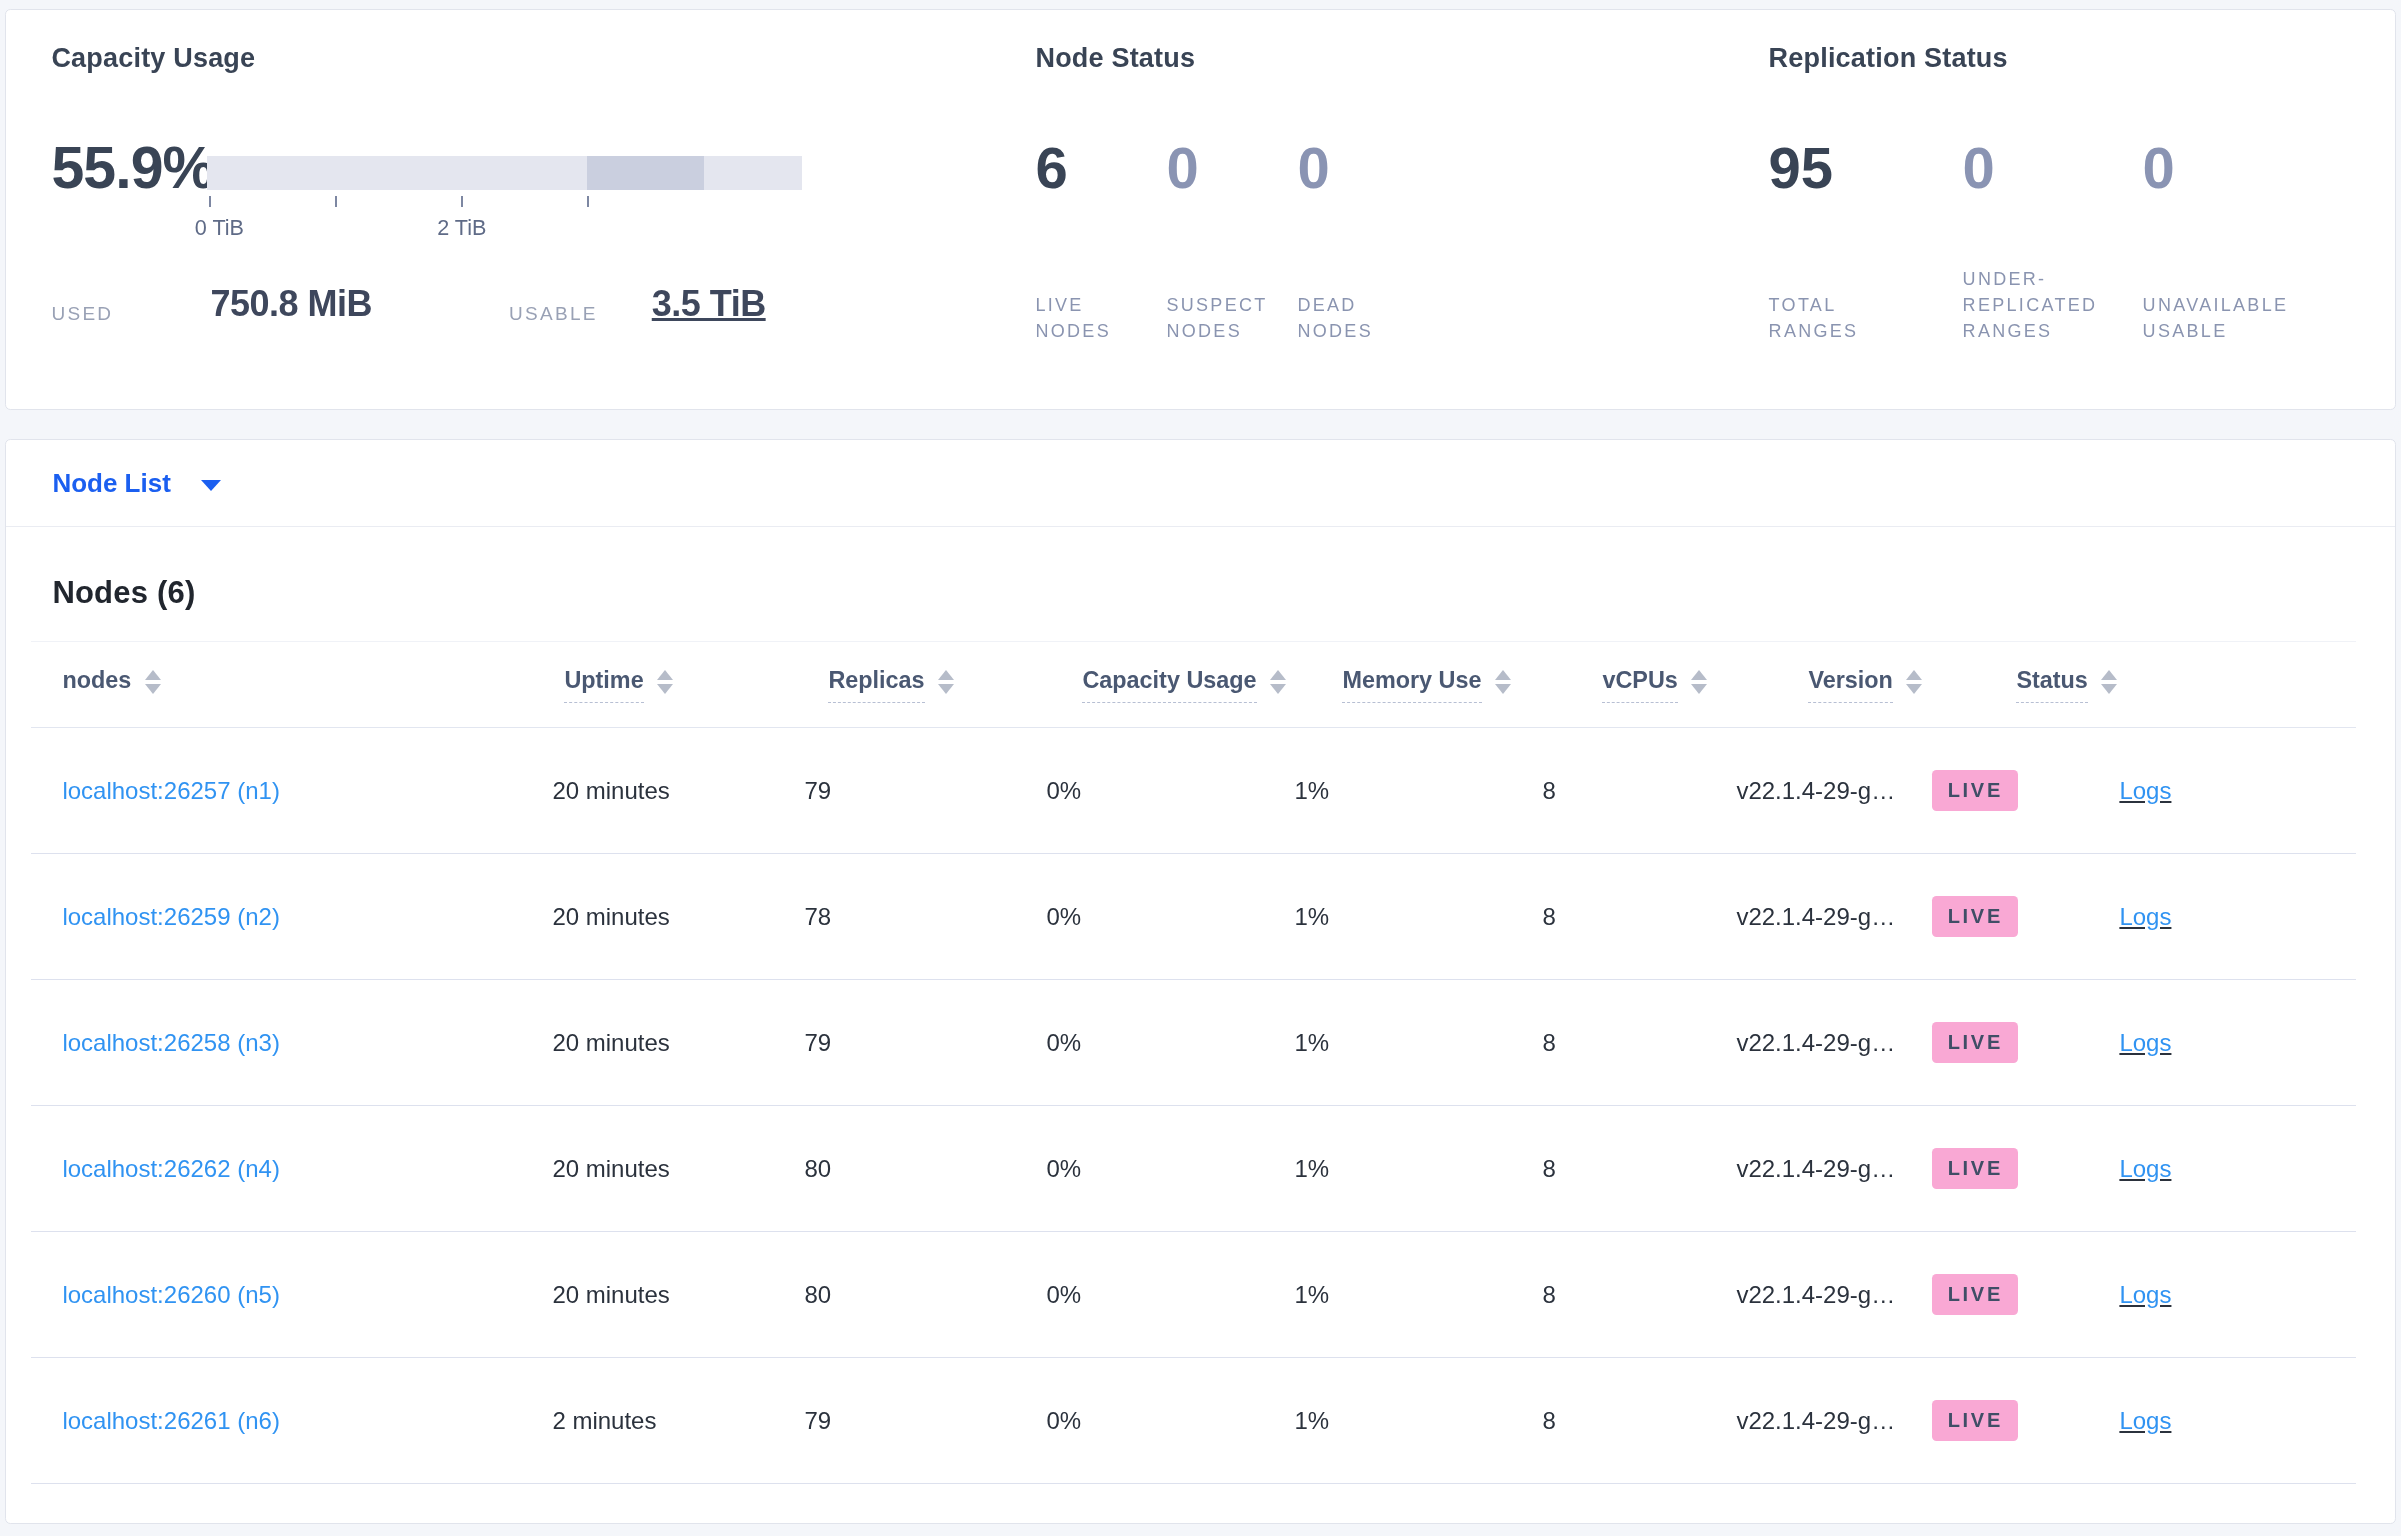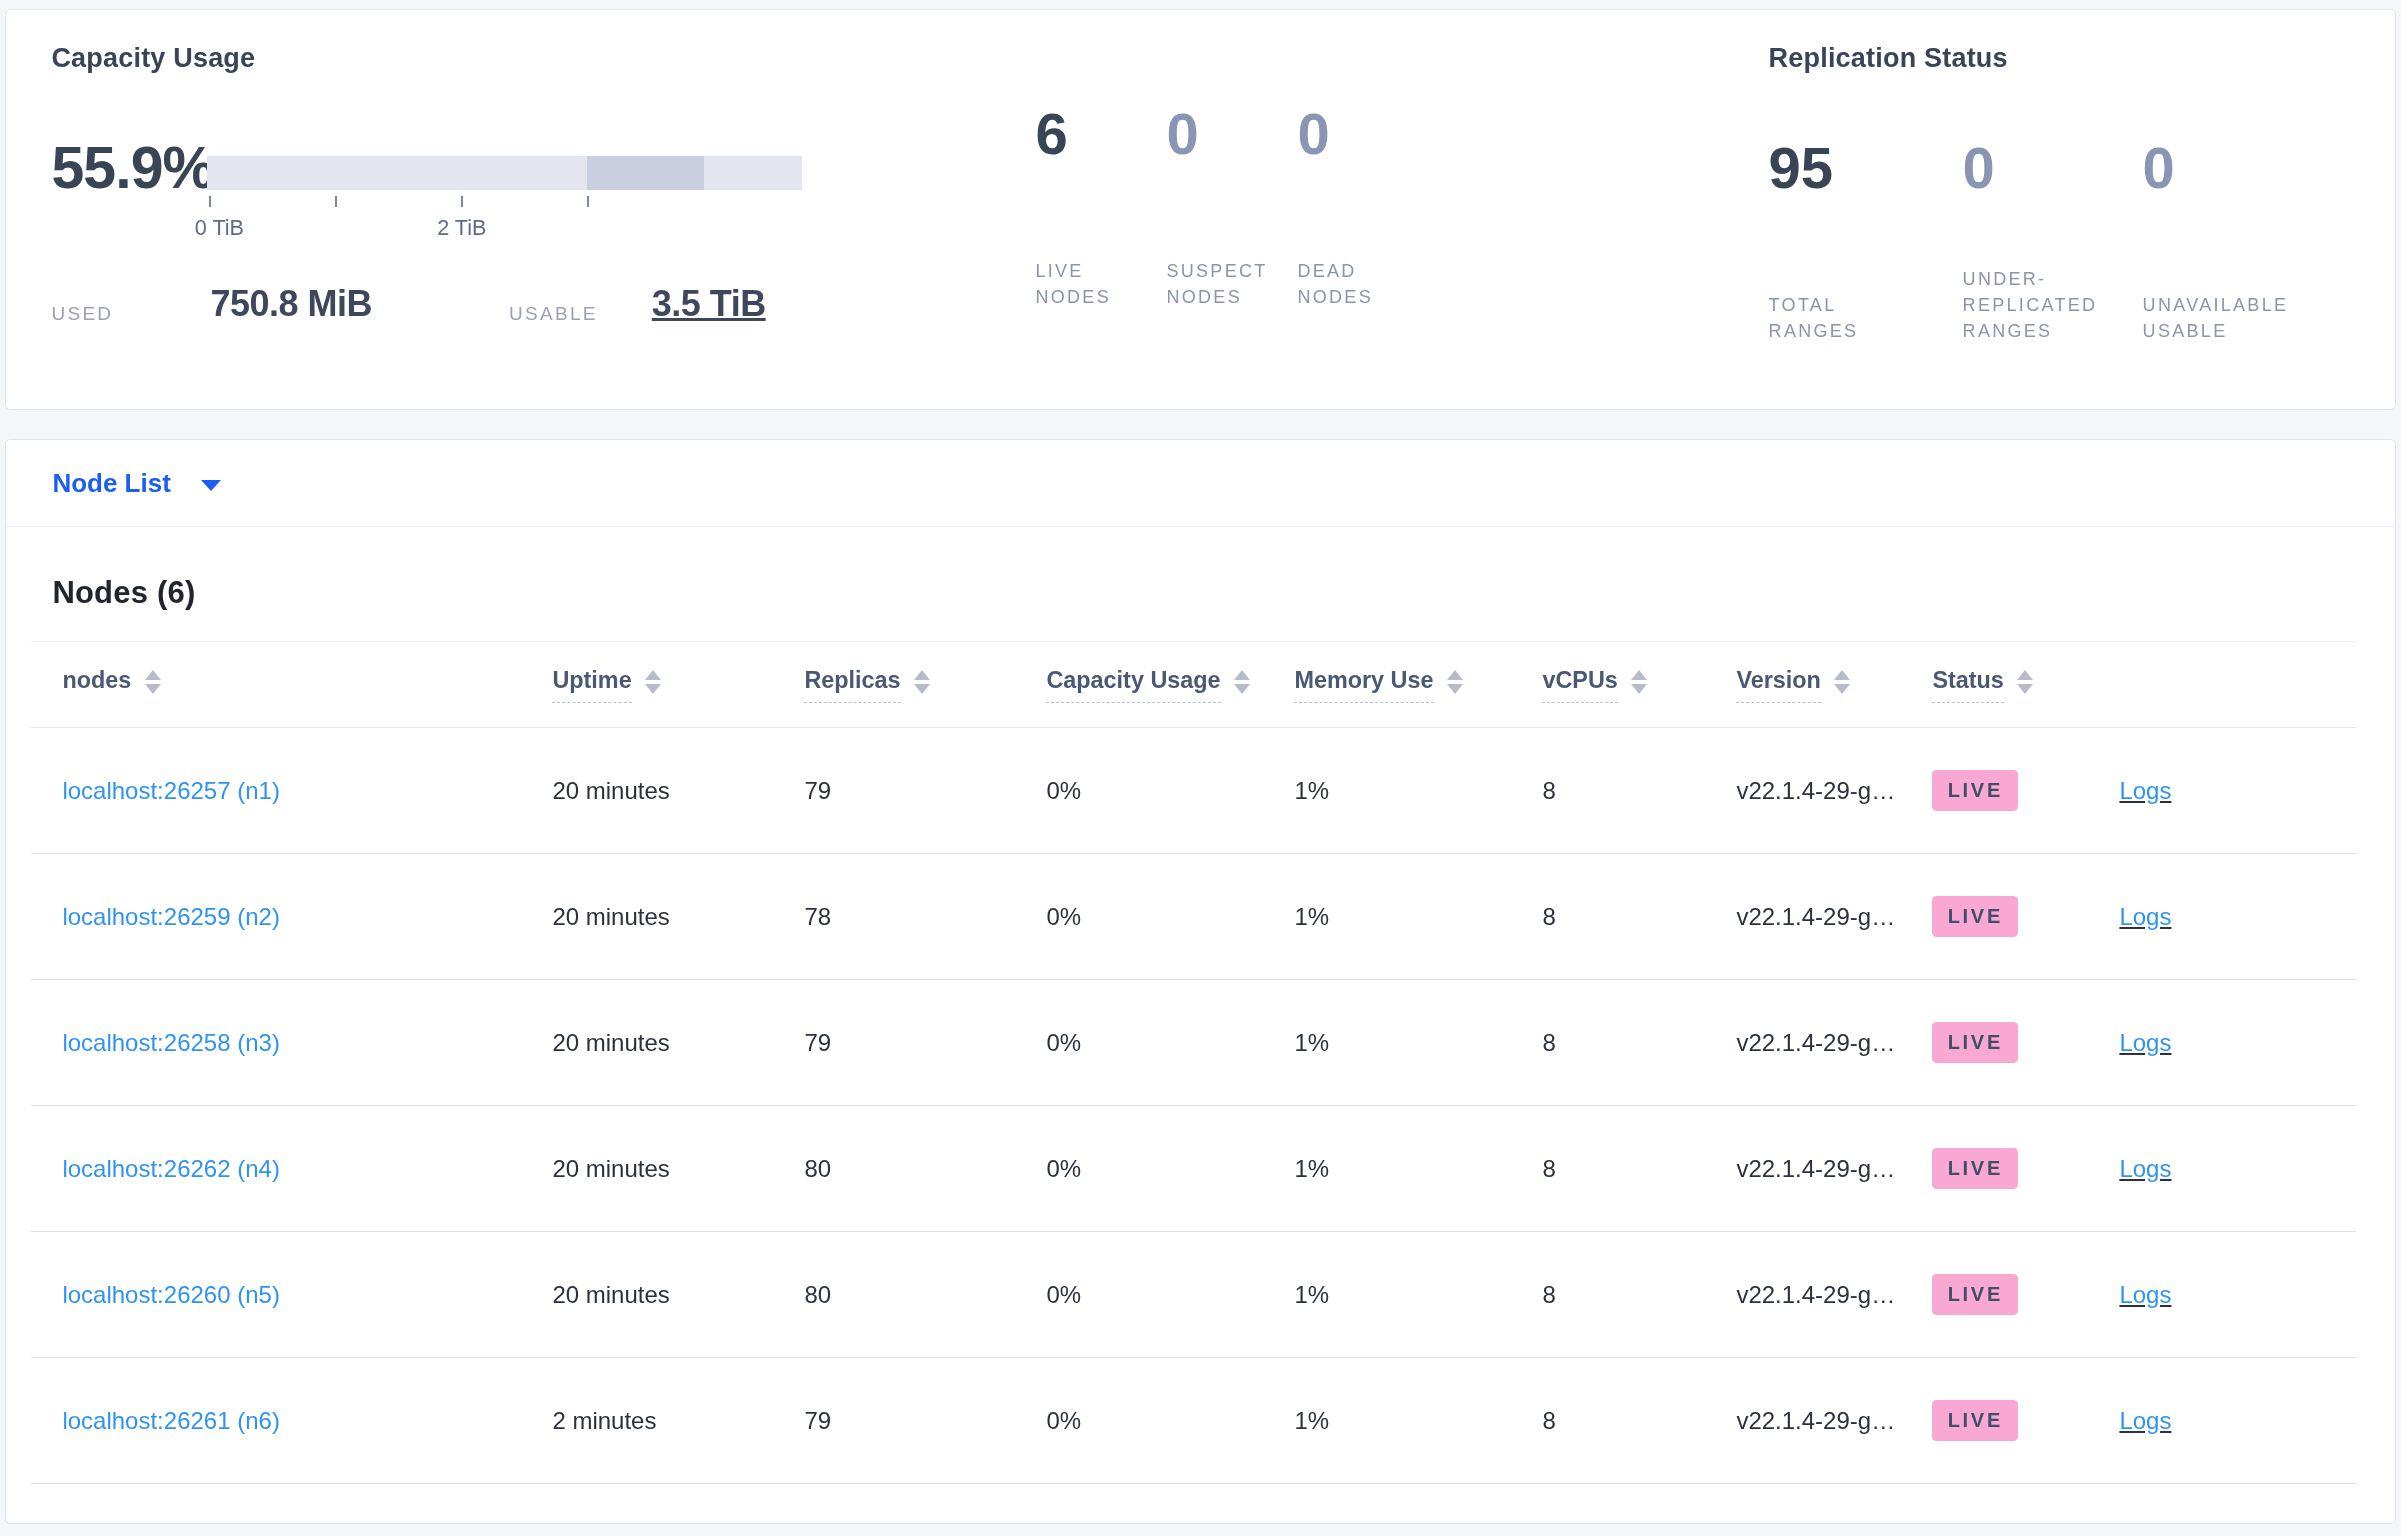--- a/index.html
+++ b/index.html
@@ -159,20 +159,21 @@
   .node-table { margin: 29px 39px 0 25px; }
   .tr {
     display: grid;
     grid-template-columns: 521px 252px 242px 248px 248px 194px 196px 187px 239px;
     align-items: center;
   }
   .thead {
     height: 87px;
     border-top: 1.8px solid #f0f2f7;
     border-bottom: 1.8px solid #e2e6f0;
+    gap: 12px;
   }
   .th {
     display: flex;
     align-items: center;
     cursor: pointer;
   }
   .th-label {
     font-size: 23.4px;
     font-weight: 600;
     color: #4a5872;
@@ -246,20 +247,21 @@
       </div>
       <div class="cap-stats">
         <span class="cap-stat-label">USED</span>
         <span class="cap-stat-value m-used-val">750.8 MiB</span>
         <span class="cap-stat-label m-usable-lbl">USABLE</span>
         <span class="cap-stat-value m-usable-val">3.5 TiB</span>
       </div>
     </div>
 
     <div class="section section-nodes">
+      <h3 class="panel-title">Node Status</h3>
       <div class="stat-row">
         <div class="stat-number emphasis col-node">6</div>
         <div class="stat-number col-node">0</div>
         <div class="stat-number col-node">0</div>
       </div>
       <div class="label-row">
         <div class="col-node">
             <div class="stat-label lbl-node">LIVE NODES</div>
           </div>
         <div class="col-node">

